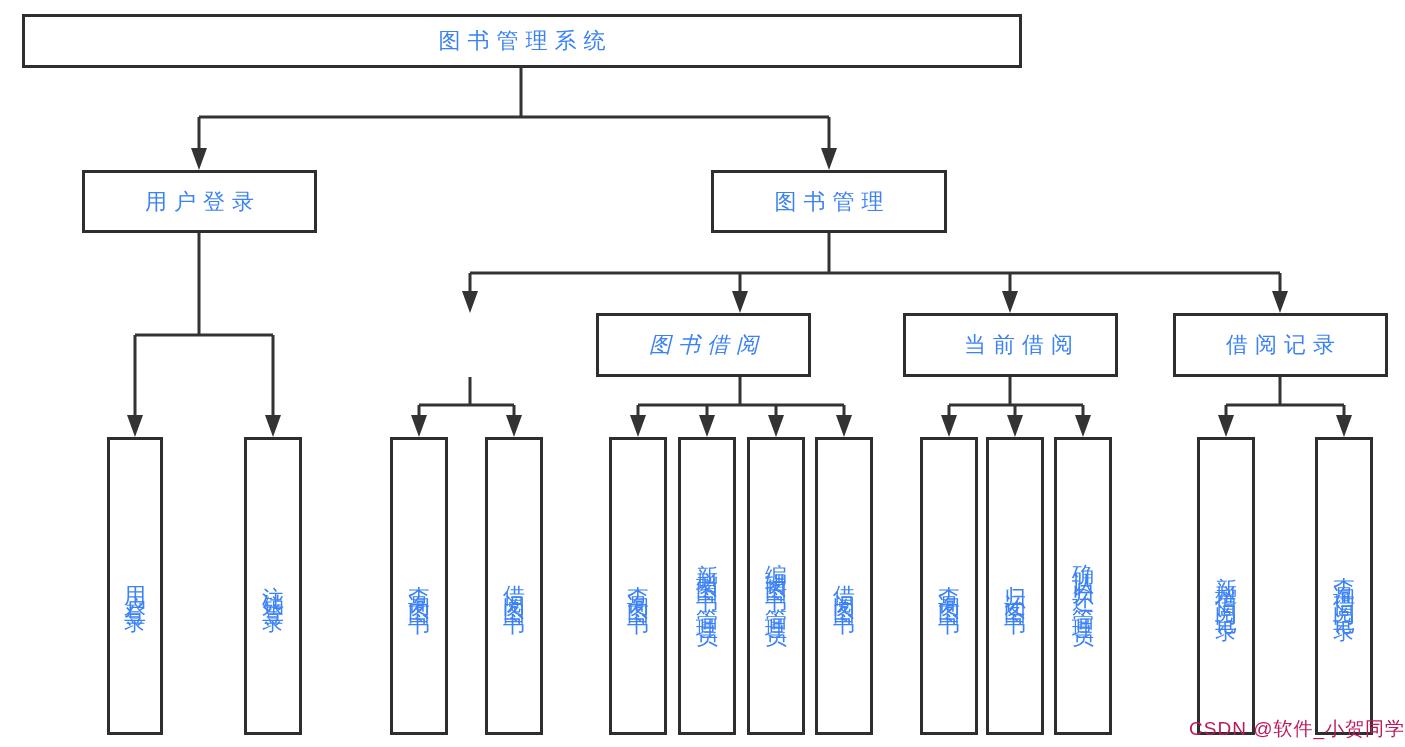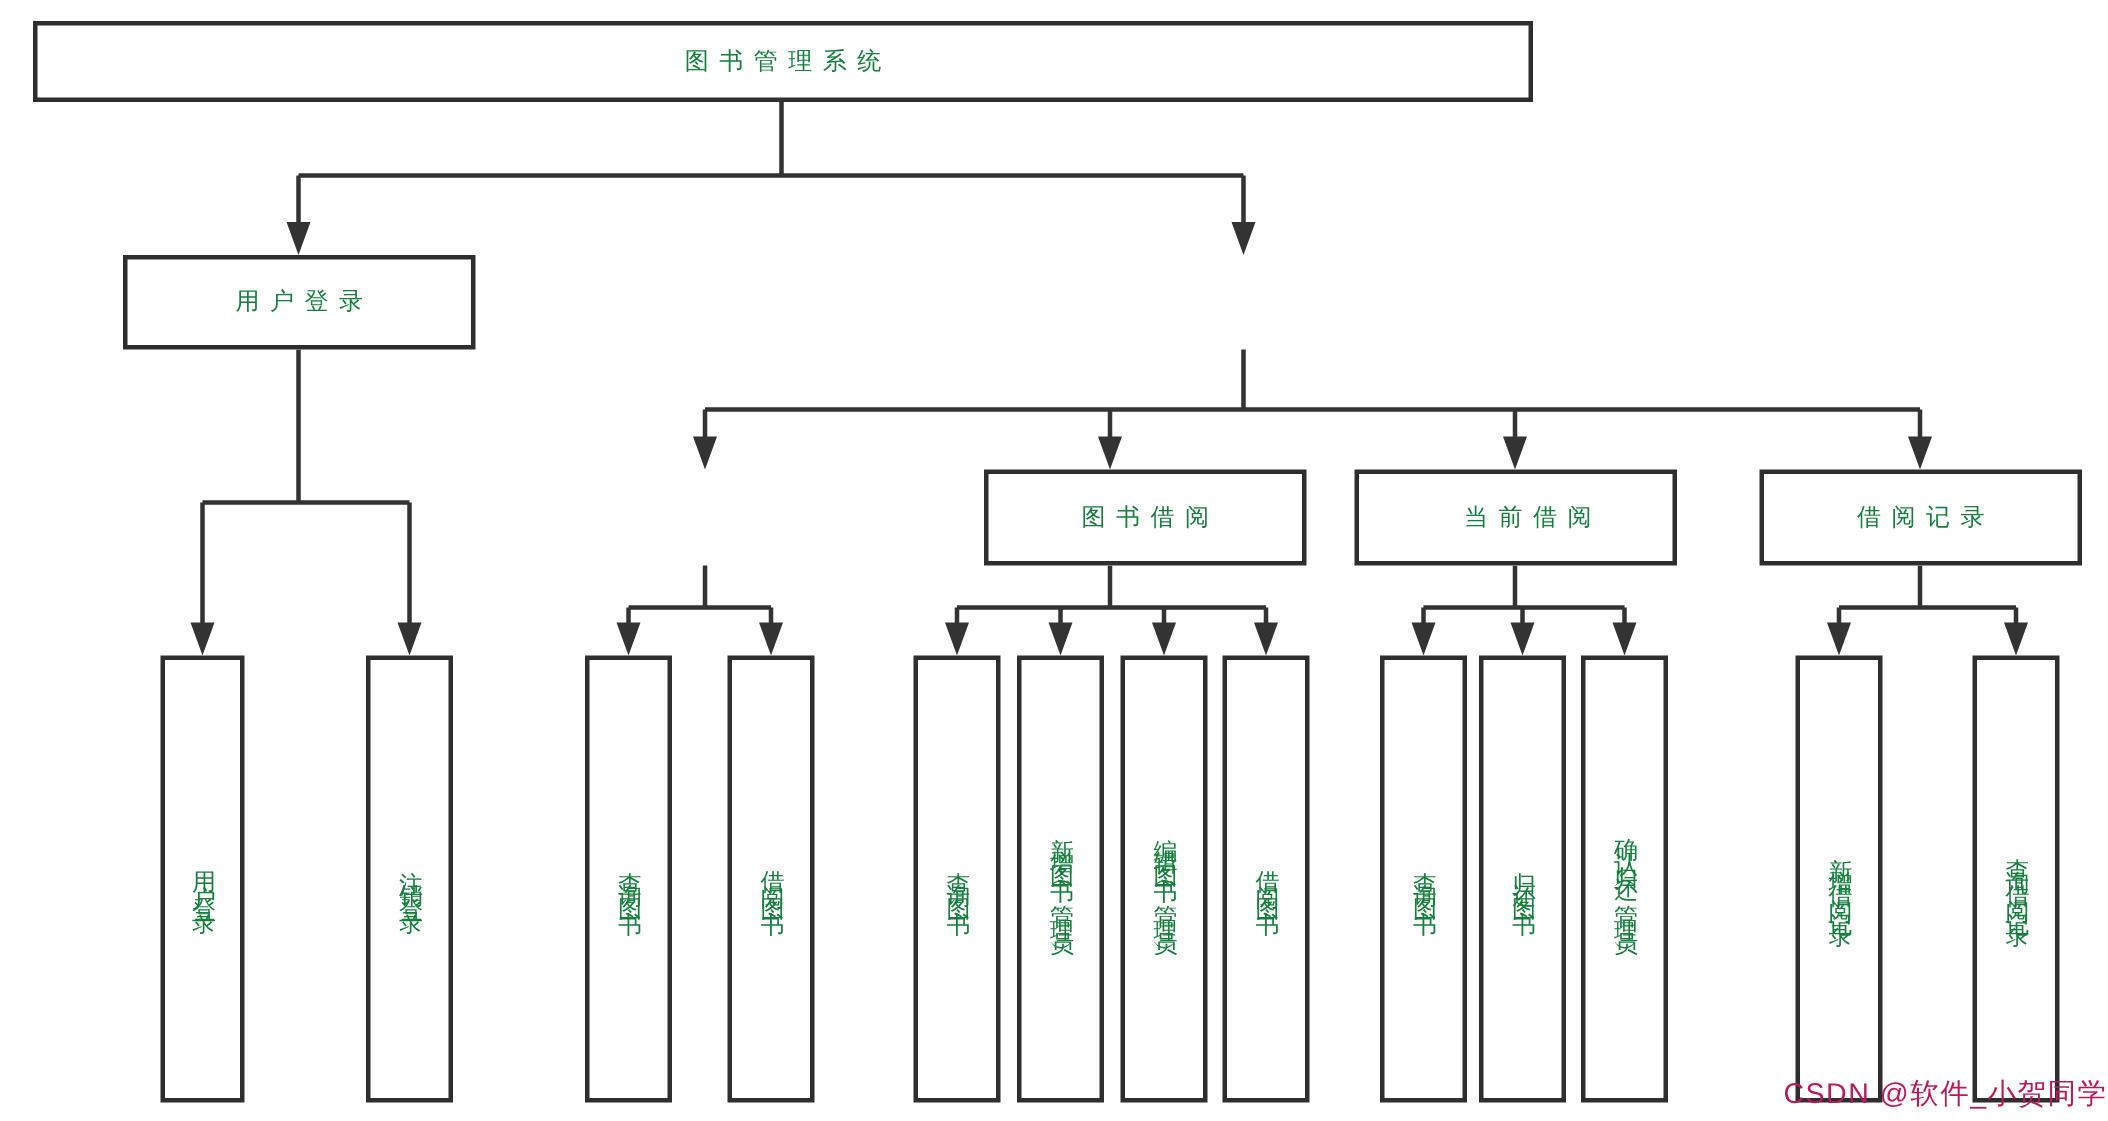--- a/index.html
+++ b/index.html
@@ -20,25 +20,25 @@
   .box {
     position: absolute;
     box-sizing: border-box;
     border: 3px solid #2e2e2e;
     background: #ffffff;
     display: flex;
     align-items: center;
     justify-content: center;
   }
   .box .lbl {
-    font-size: 16px;
+    font-size: 22px;
     letter-spacing: 7px;
     text-indent: 7px;
     white-space: nowrap;
-    color: #15803d;
+    color: #3b82f6;
   }
   .box.v .lbl {
     writing-mode: vertical-rl;
     text-orientation: mixed;
     letter-spacing: 9px;
     text-indent: 0;
     white-space: normal;
     line-height: 1;
   }
   .watermark {
@@ -73,22 +73,25 @@
              M1218 415h16L1226 437z M1336 415h16L1344 437z" fill="#333333" stroke="none"></path>
   </svg>
 
   <div class="box" style="left:22px; top:14px; width:1000px; height:54px;">
     <span class="lbl">图书管理系统</span>
   </div>
 
   <div class="box" style="left:82px; top:170px; width:235px; height:63px;">
     <span class="lbl">用户登录</span>
   </div>
+  <div class="box" style="left:711px; top:170px; width:236px; height:63px;">
+    <span class="lbl">图书管理</span>
+  </div>
 
-  <div class="box" style="left:656px; top:313px; width:215px; height:64px;">
+  <div class="box" style="left:596px; top:313px; width:215px; height:64px;font-style:italic;">
     <span class="lbl">图书借阅</span>
   </div>
   <div class="box" style="left:903px; top:313px; width:215px; height:64px;padding-left:16px;">
     <span class="lbl">当前借阅</span>
   </div>
   <div class="box" style="left:1173px; top:313px; width:215px; height:64px;">
     <span class="lbl">借阅记录</span>
   </div>
 
   <div class="box v" style="left:107px; top:437px; width:56px; height:298px;">

